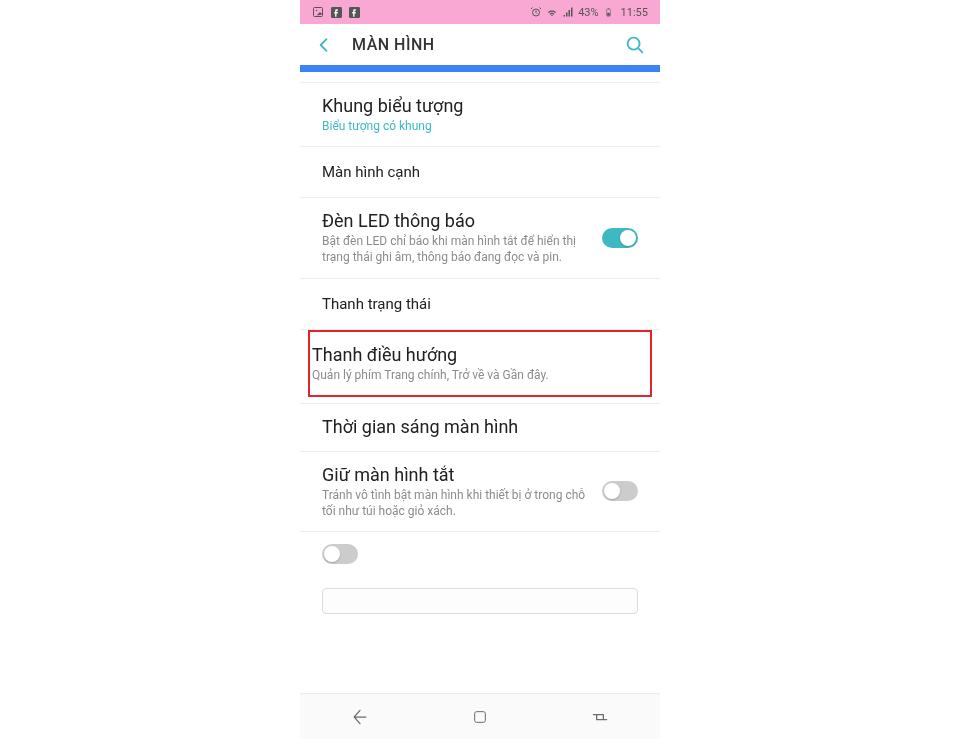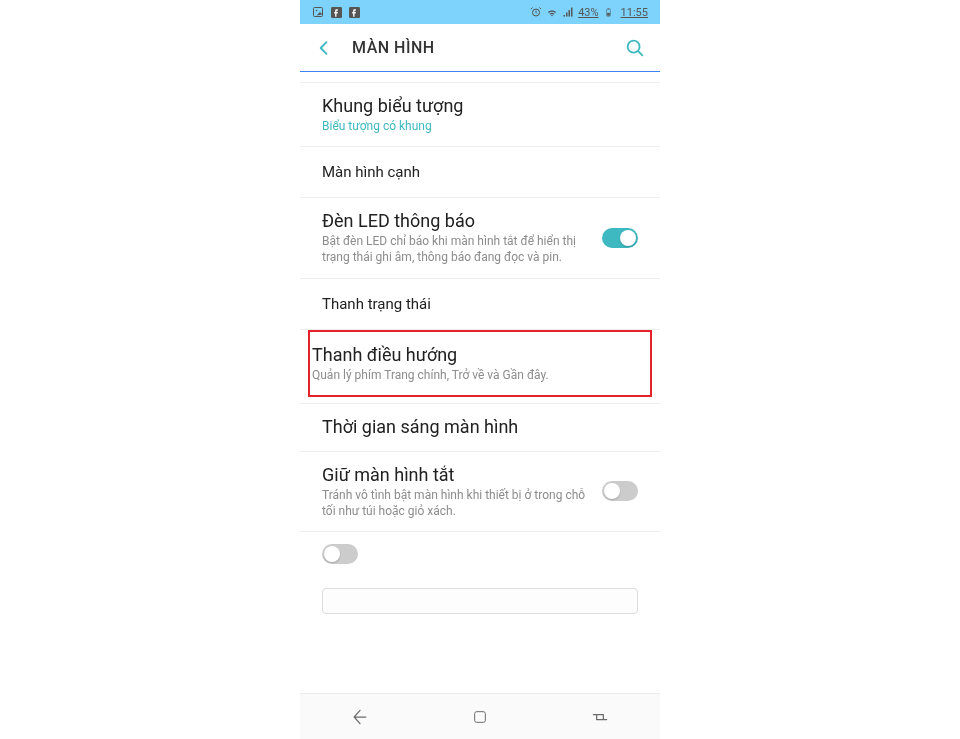--- a/index.html
+++ b/index.html
@@ -1,24 +1,24 @@
 <!DOCTYPE html>
 <html><head>
   <meta charset="utf-8">
   <style>
     * { margin: 0; padding: 0; box-sizing: border-box; font-family: -apple-system, BlinkMacSystemFont, 'Segoe UI', Roboto, sans-serif; }
     body { background: #ffffff; width: 960px; height: 739px; display: flex; justify-content: center; overflow: hidden; }
     .phone-frame { width: 360px; height: 739px; background: #fff; position: relative; display: flex; flex-direction: column; }
     
-    .status-bar { height: 24px; background: #7dd3fc; display: flex; align-items: center; justify-content: space-between; padding: 0 12px; font-size: 11px; color: #555; text-decoration: underline; }
+    .status-bar { height: 24px; background: #f9a8d4; display: flex; align-items: center; justify-content: space-between; padding: 0 12px; font-size: 11px; color: #555; }
     .status-left { display: flex; gap: 6px; align-items: center; }
     .status-right { display: flex; gap: 4px; align-items: center; }
     .status-icon { width: 12px; height: 12px; display: inline-flex; align-items: center; justify-content: center; }
     
-    .app-header { height: 48px; display: flex; align-items: center; padding: 0 14px; border-bottom: 1px solid #3b82f6; }
+    .app-header { height: 48px; display: flex; align-items: center; padding: 0 14px; border-bottom: 7px solid #3b82f6; }
     .back-chevron { color: #3eb9c1; width: 20px; height: 20px; cursor: pointer; }
     .header-title { flex: 1; margin-left: 18px; font-size: 16px; font-weight: 500; color: #333; letter-spacing: 0.5px; }
     .search-icon-wrap { color: #3eb9c1; width: 22px; height: 22px; cursor: pointer; }
     
     .content { flex: 1; overflow-y: hidden; }
     
     .setting-item { padding: 12px 22px 12px 22px; border-bottom: 1px solid #eee; display: flex; align-items: center; justify-content: space-between; gap: 16px; }
     .setting-item.no-border { border-bottom: none; }
     .setting-text { flex: 1; }
     .setting-title { font-size: 18px; color: #212121; margin-bottom: 2px; }

